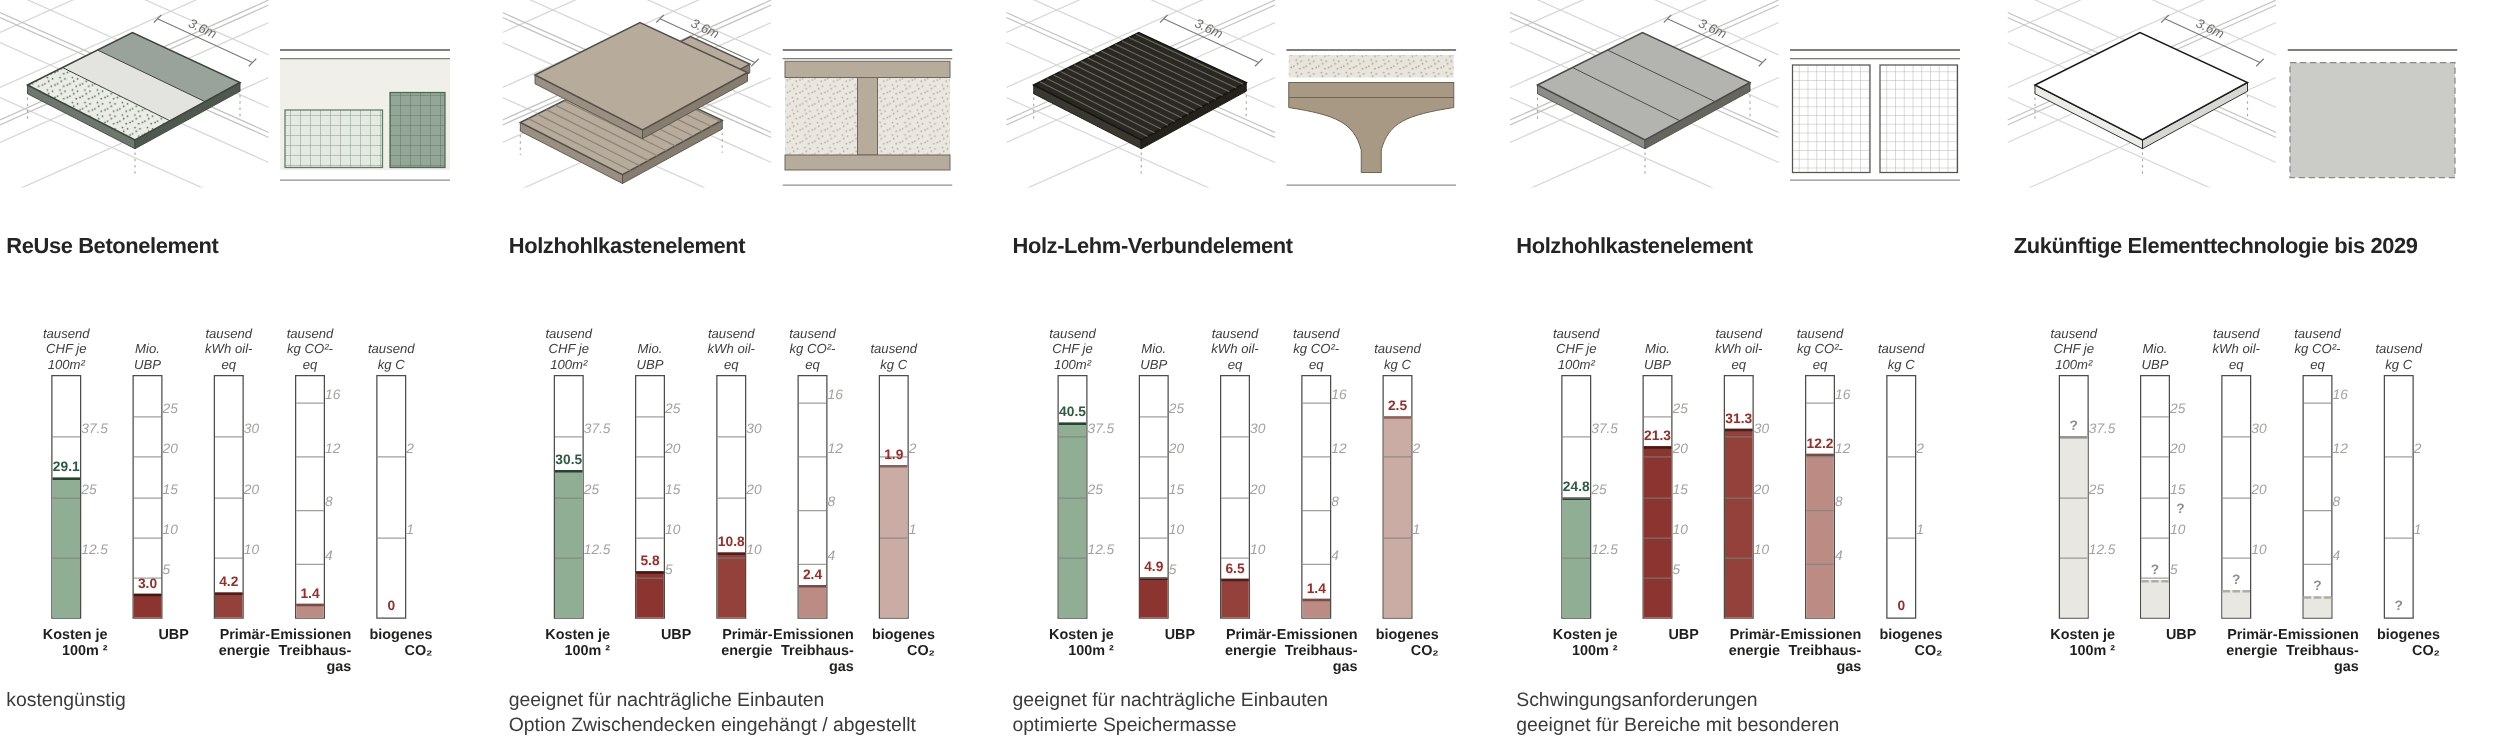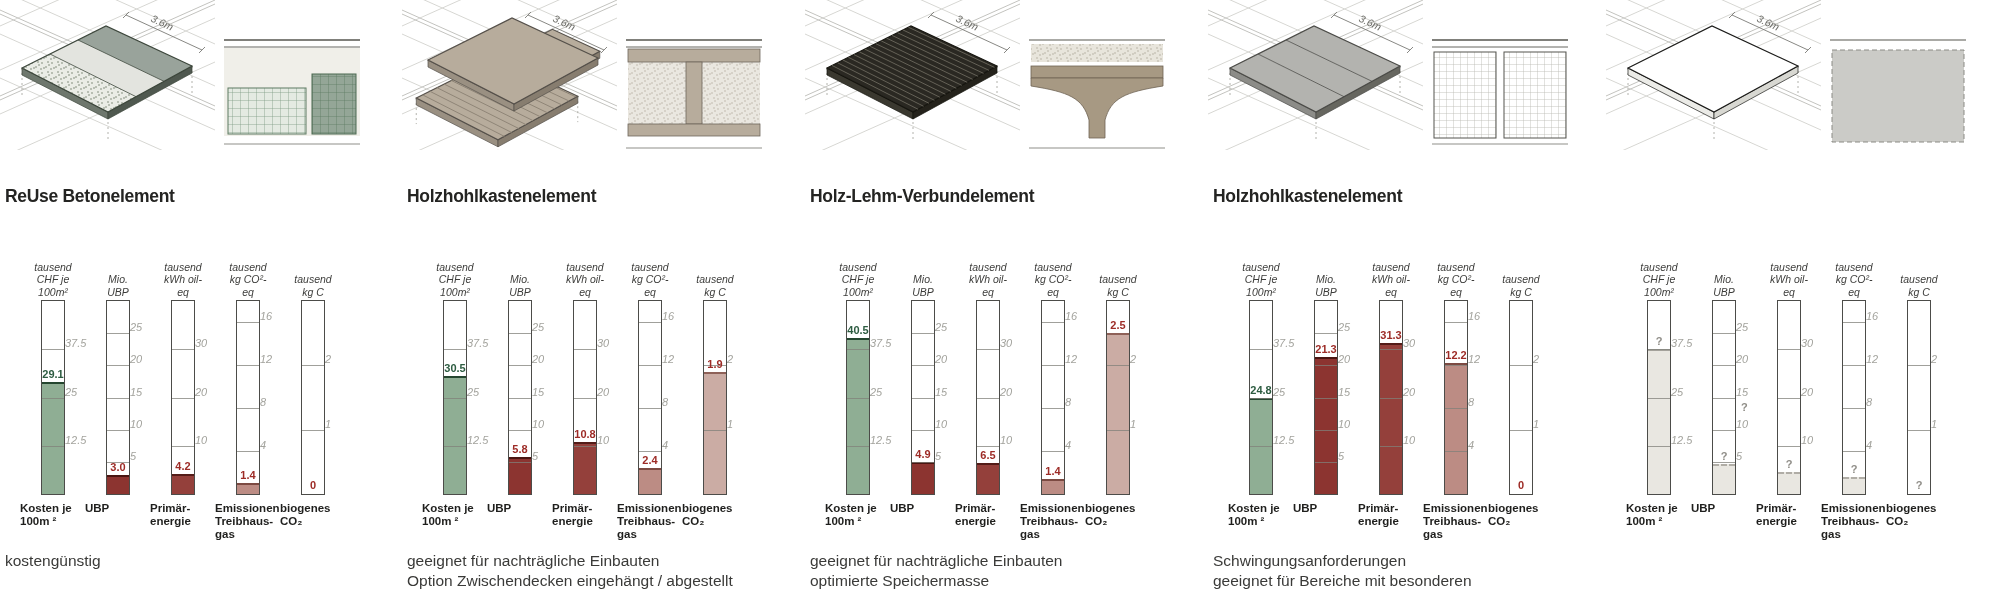--- a/index.html
+++ b/index.html
@@ -16,21 +16,21 @@
   .m-head{height:58px;display:flex;flex-direction:column;justify-content:flex-end;align-items:center;
           font-size:10.5px;line-height:12.5px;font-style:italic;color:#3d3d3b;text-align:center;}
   .gauge{position:relative;width:22px;height:193px;margin:2px auto 0;border:1px solid #4c4c49;
          background:#fff;box-sizing:content-box;}
   .tickline{position:absolute;left:0;right:0;height:1px;background:#80807a;opacity:.75;z-index:3;}
   .ticklabel{position:absolute;left:23px;font-size:11px;font-style:italic;color:#a3a39d;z-index:4;white-space:nowrap;}
   .bar{position:absolute;left:0;right:0;bottom:0;z-index:1;box-sizing:border-box;}
   .value{position:absolute;left:50%;transform:translateX(-50%);font-size:11px;font-weight:bold;
          z-index:5;white-space:nowrap;}
   .extra-mark{position:absolute;font-size:11px;font-weight:bold;z-index:5;}
-  .m-label{margin-top:7px;font-size:11.5px;line-height:13px;font-weight:bold;color:#1f1f1d;text-align:left;}
+  .m-label{margin-top:7px;font-size:11.5px;line-height:13px;font-weight:bold;color:#1f1f1d;text-align:right;}
   .desc{position:absolute;top:551px;left:5px;font-size:15.5px;line-height:20px;color:#3a3a38;white-space:nowrap;}
 </style>
 </head>
 <body>
 
 <div id="board">
     <div class="column" style="left: 0px;">
       <div class="img-row">
         <svg width="215" height="150" viewBox="0 0 215 150" class="iso">
           <line x1="0" y1="26" x2="215" y2="-70" stroke="#d7d7d3" stroke-width="1"></line>
@@ -749,20 +749,21 @@
           <line x1="126" y1="15" x2="202" y2="50" stroke="#7b7b76" stroke-width="0.9"></line>
           <line x1="123" y1="18" x2="129" y2="12" stroke="#7b7b76" stroke-width="0.9"></line>
           <line x1="199" y1="53" x2="205" y2="47" stroke="#7b7b76" stroke-width="0.9"></line>
           <text x="150" y="21" fill="#6b6b66" font-size="10.5" font-style="italic" transform="rotate(25 150 21)">3.6m</text>
         </svg>
         <svg width="136" height="118" viewBox="0 0 136 118" class="sect">
           <line x1="0" y1="4" x2="136" y2="4" stroke="#56564f" stroke-width="1.2"></line>
           <rect x="2" y="14" width="132" height="92" fill="#cbcbc7" stroke="#8b8b85" stroke-width="1" stroke-dasharray="5 3"></rect>
         </svg>
       </div>
+      <div class="col-title">Zukünftige Elementtechnologie bis 2029</div>
       <div class="charts">
         <div class="slot" style="left: 20px;">
           <div class="m-head">
             <div>tausend</div>
             <div>CHF je</div>
             <div>100m²</div>
           </div>
           <div class="gauge">
             <div class="bar" style="height: 145px; background: rgb(233, 231, 225); border-top: 2px solid rgb(164, 162, 155);"></div>
             <div class="tickline" style="top: 145px;"></div>

